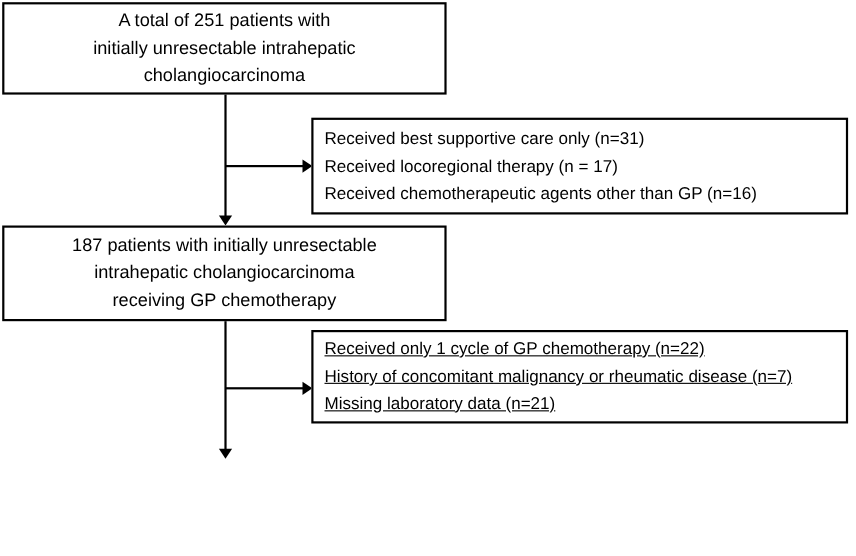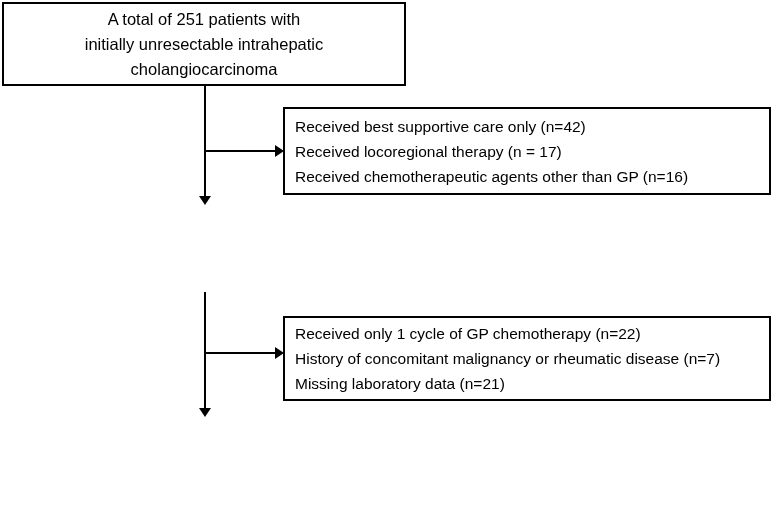--- a/index.html
+++ b/index.html
@@ -58,21 +58,21 @@
     text-align: left;
     font-size: 15.5px;
     line-height: 25px;
     padding-left: 10px;
   }
 
   
   #box-cohort-total      { top: 2px;   height: 84px; }
   #box-exclusion-1       { top: 107px; height: 88px; }
   #box-cohort-gp         { top: 205px; height: 87px; }
-  #box-exclusion-2       { top: 316px; height: 85px; }
+  #box-exclusion-2       { top: 300px; height: 85px; text-decoration: underline; }
   #box-cohort-included   { top: 417px; height: 86px; }
 
   
   .connector {
     position: absolute;
     background: #000000;
   }
   .v-line { width: 2px; left: 204px; }
   .h-line { height: 2px; left: 205px; }
 
@@ -120,25 +120,30 @@
 cholangiocarcinoma</span>
   </div>
 
   <div class="connector v-line" id="trunk-1"></div>
   <div class="arrow-down" id="arrow-down-1"></div>
 
   <div class="connector h-line" id="branch-1"></div>
   <div class="arrow-right" id="arrow-right-1"></div>
 
   <div class="node-box exclusion-box" id="box-exclusion-1">
-    <span class="box-text">Received best supportive care only (n=42)
+    <span class="box-text">Received best supportive care only (n=31)
 Received locoregional therapy (n = 17)
 Received chemotherapeutic agents other than GP (n=16)</span>
   </div>
 
+  <div class="node-box main-box" id="box-cohort-gp">
+    <span class="box-text">187 patients with initially unresectable
+intrahepatic cholangiocarcinoma
+receiving GP chemotherapy</span>
+  </div>
 
   <div class="connector v-line" id="trunk-2"></div>
   <div class="arrow-down" id="arrow-down-2"></div>
 
   <div class="connector h-line" id="branch-2"></div>
   <div class="arrow-right" id="arrow-right-2"></div>
 
   <div class="node-box exclusion-box" id="box-exclusion-2">
     <span class="box-text">Received only 1 cycle of GP chemotherapy (n=22)
 History of concomitant malignancy or rheumatic disease (n=7)

